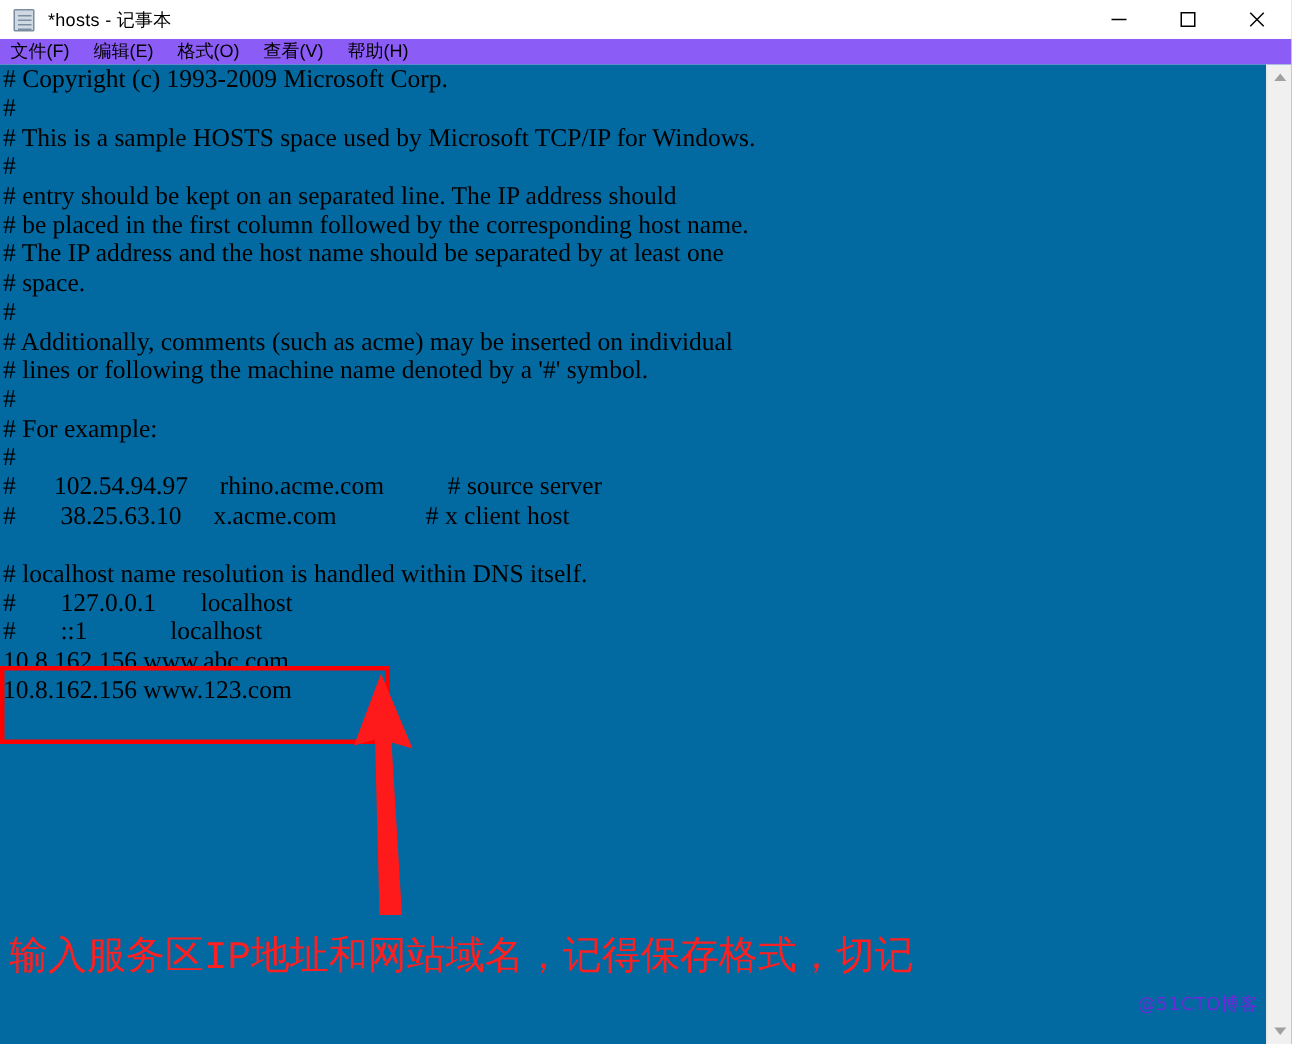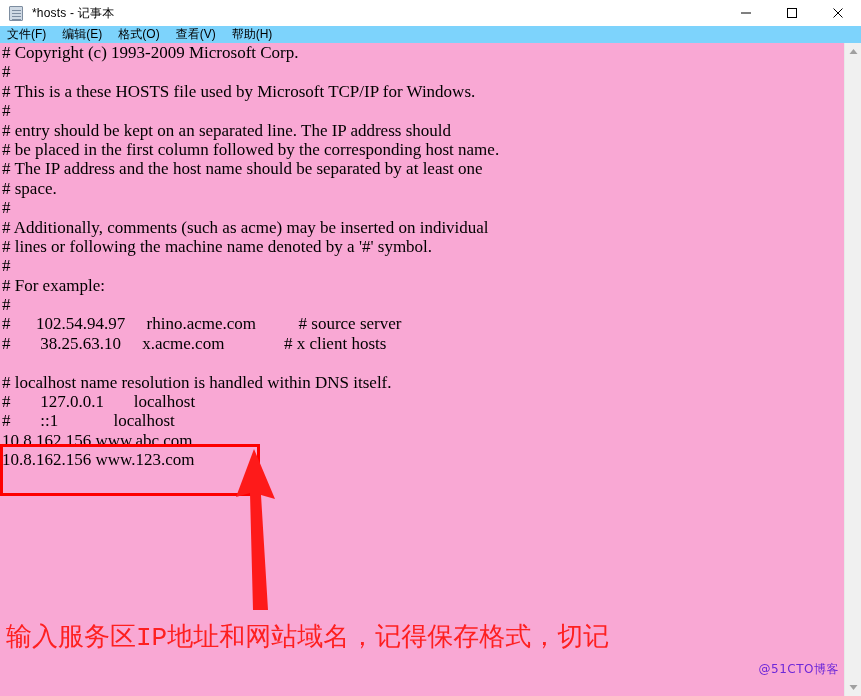--- a/index.html
+++ b/index.html
@@ -76,40 +76,40 @@
     justify-content: center;
     background: transparent;
   }
   .win-btn svg { display: block; }
 
   
   .menubar {
     position: absolute;
     left: 0; top: 26px;
     width: 861px; height: 17px;
-    background: #7dd3fc;
+    background: #8b5cf6;
     display: flex;
     align-items: center;
     padding-left: 7px;
     text-align: right;
   }
   .menu-item {
     font-size: 12px;
     color: #000000;
     margin-right: 16px;
     white-space: nowrap;
     font-family: "Liberation Sans", sans-serif;
   }
 
   
   .editor {
     position: absolute;
     left: 0; top: 43px;
     width: 861px; height: 653px;
-    background: #f9a8d4;
+    background: #0369a1;
     overflow: hidden;
   }
   .text-canvas {
     position: absolute;
     left: 2px; top: 0px;
     width: 836px;
   }
   .code-line {
     font-family: "Liberation Serif", "DejaVu Serif", serif;
     font-size: 17px;
@@ -213,34 +213,34 @@
     <div class="menu-item">编辑(E)</div>
     <div class="menu-item">格式(O)</div>
     <div class="menu-item">查看(V)</div>
     <div class="menu-item">帮助(H)</div>
   </div>
 
   <div class="editor">
     <div class="text-canvas" id="text-canvas">
         <div class="code-line"># Copyright (c) 1993-2009 Microsoft Corp.</div>
         <div class="code-line">#</div>
-        <div class="code-line"># This is a these HOSTS file used by Microsoft TCP/IP for Windows.</div>
+        <div class="code-line"># This is a sample HOSTS space used by Microsoft TCP/IP for Windows.</div>
         <div class="code-line">#</div>
         <div class="code-line"># entry should be kept on an separated line. The IP address should</div>
         <div class="code-line"># be placed in the first column followed by the corresponding host name.</div>
         <div class="code-line"># The IP address and the host name should be separated by at least one</div>
         <div class="code-line"># space.</div>
         <div class="code-line">#</div>
         <div class="code-line"># Additionally, comments (such as acme) may be inserted on individual</div>
         <div class="code-line"># lines or following the machine name denoted by a '#' symbol.</div>
         <div class="code-line">#</div>
         <div class="code-line"># For example:</div>
         <div class="code-line">#</div>
         <div class="code-line">#      102.54.94.97     rhino.acme.com          # source server</div>
-        <div class="code-line">#       38.25.63.10     x.acme.com              # x client hosts</div>
+        <div class="code-line">#       38.25.63.10     x.acme.com              # x client host</div>
         <div class="code-line"></div>
         <div class="code-line"># localhost name resolution is handled within DNS itself.</div>
         <div class="code-line">#       127.0.0.1       localhost</div>
         <div class="code-line">#       ::1             localhost</div>
         <div class="code-line">10.8.162.156 www.abc.com</div>
         <div class="code-line">10.8.162.156 www.123.com</div>
       </div>
   </div>
 
   <div class="vscroll">

